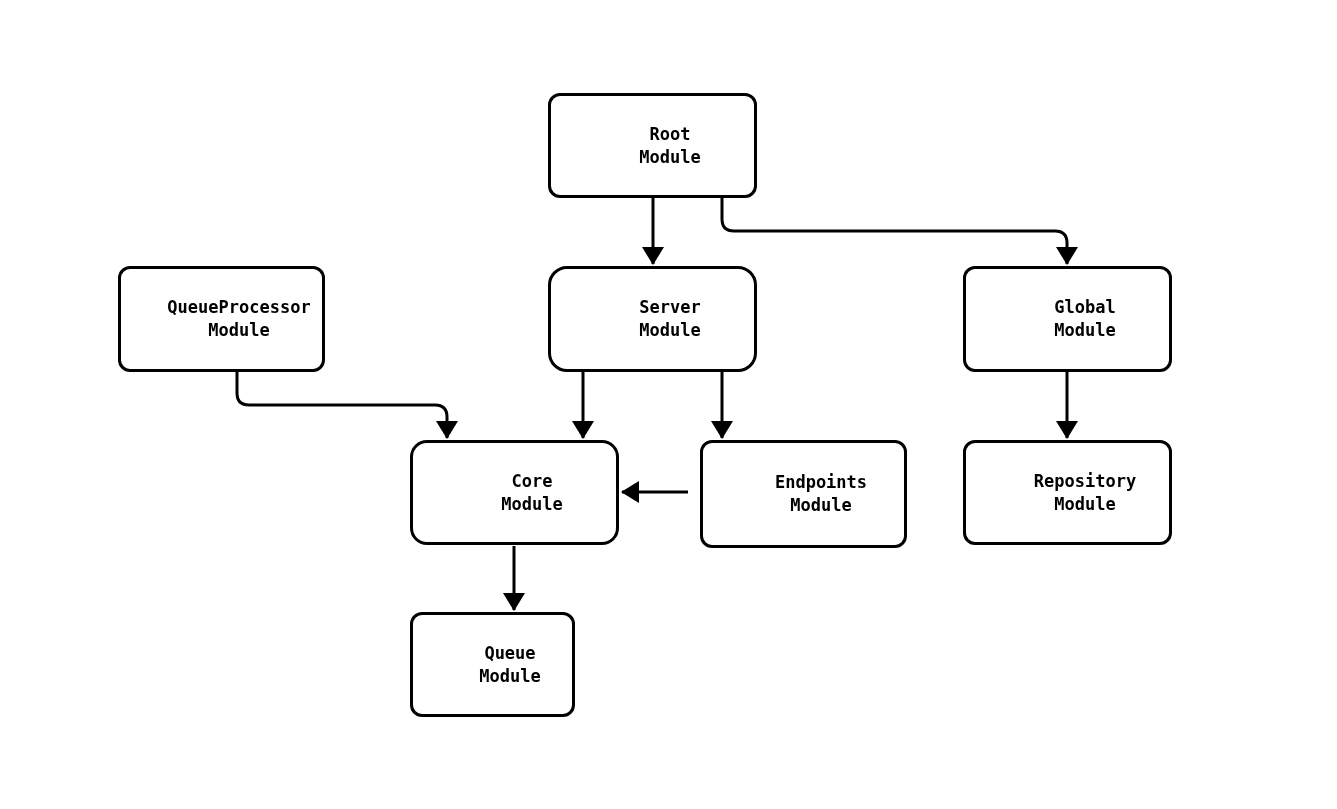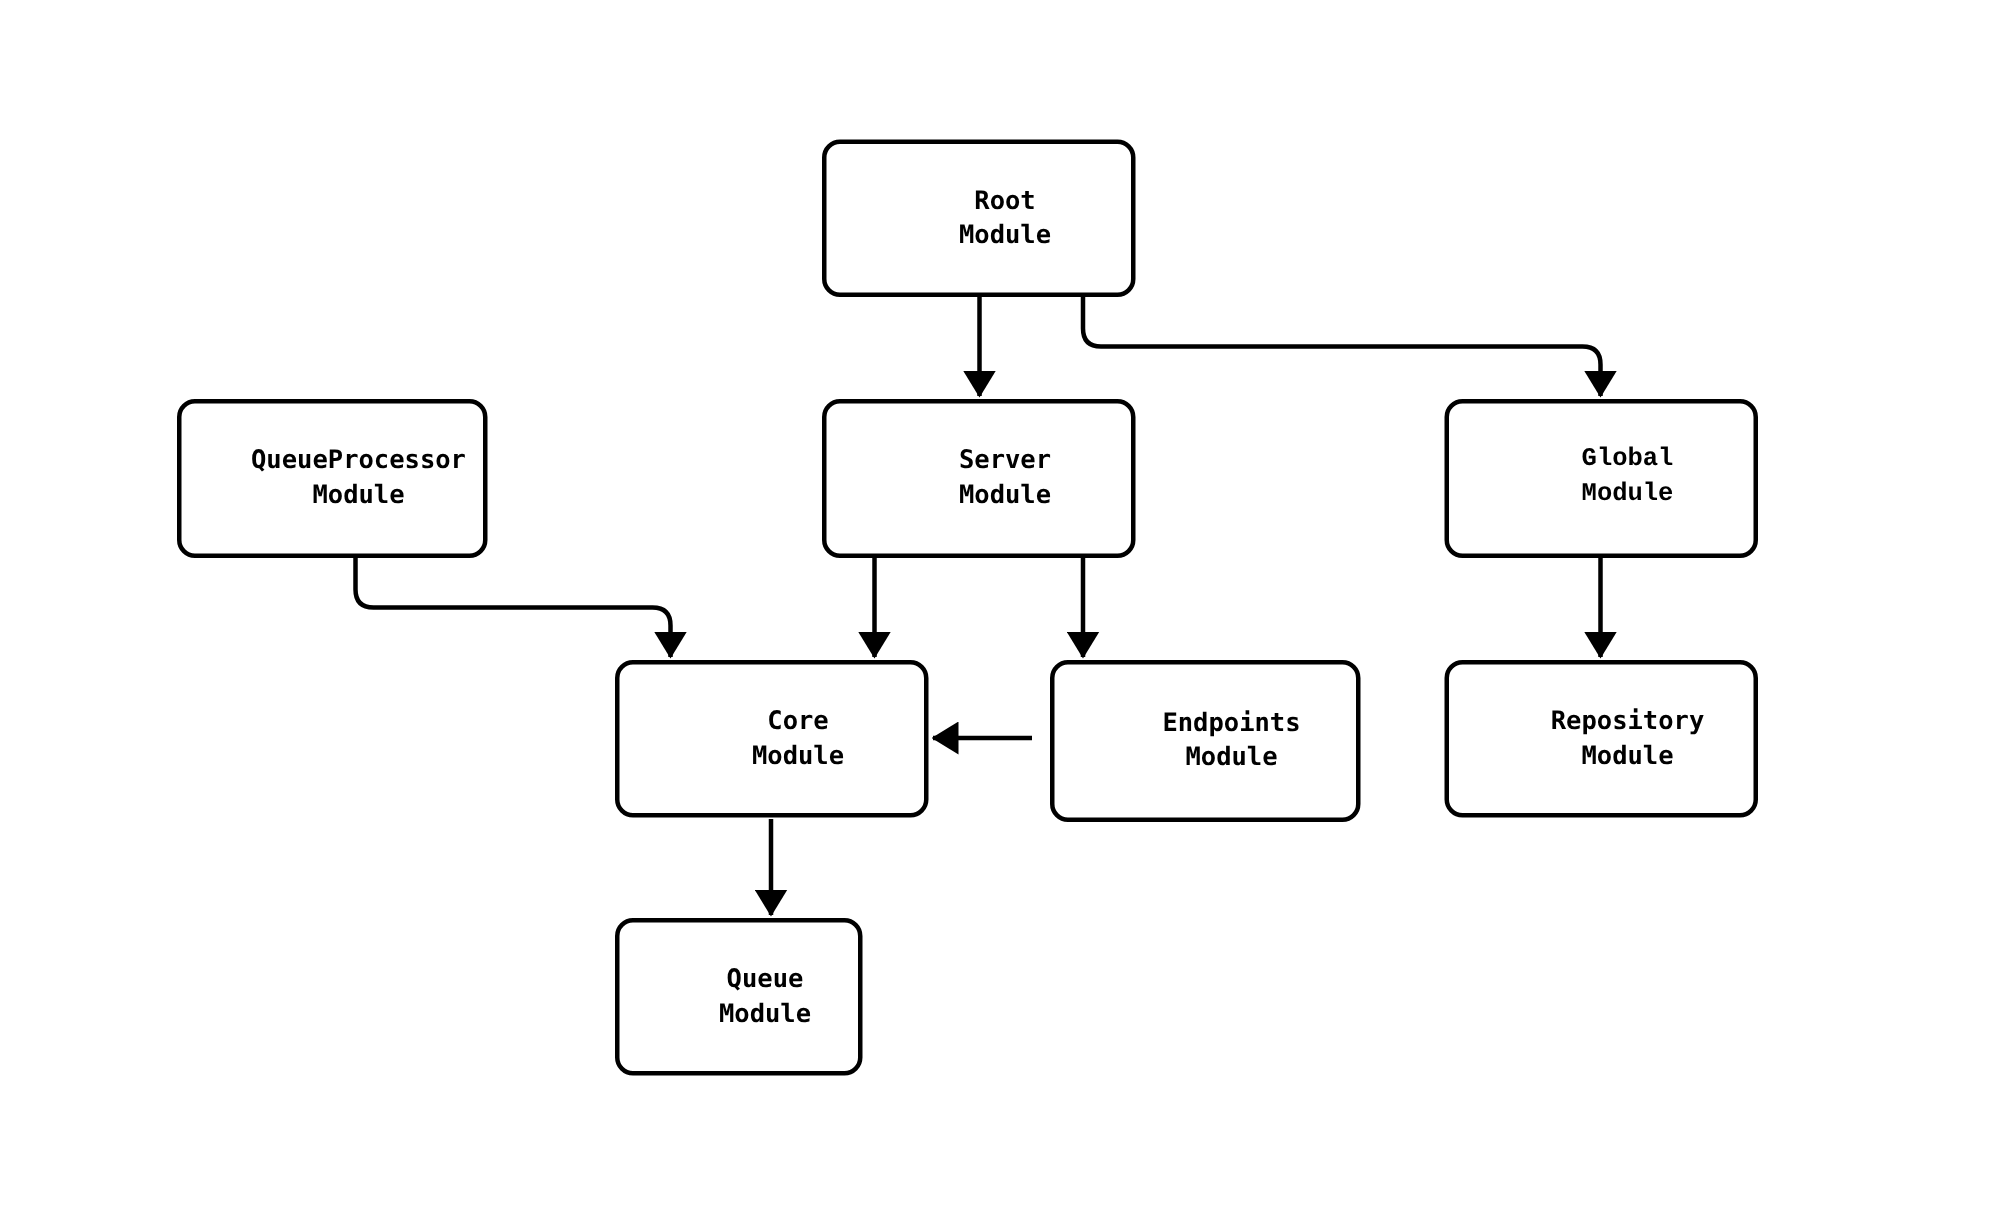--- a/index.html
+++ b/index.html
@@ -33,23 +33,23 @@
     text-align: center;
     font-weight: bold;
     font-size: 17px;
     line-height: 1.35;
     color: #000000;
     white-space: pre-line;
     padding-left: 35px;
   }
   .node-root         { left: 548px; top:  93px; width: 209px; height: 105px; }
   .node-queueproc    { left: 118px; top: 266px; width: 207px; height: 106px; }
-  .node-server       { left: 548px; top: 266px; width: 209px; height: 106px; }
-  .node-global       { left: 963px; top: 266px; width: 209px; height: 106px; font-family: Liberation Mono, monospace; }
-  .node-core         { left: 410px; top: 440px; width: 209px; height: 105px; }
+  .node-server       { left: 548px; top: 266px; width: 209px; height: 106px; border-radius: 19px; }
+  .node-global       { left: 963px; top: 266px; width: 209px; height: 106px; }
+  .node-core         { left: 410px; top: 440px; width: 209px; height: 105px; border-radius: 17px; }
   .node-endpoints    { left: 700px; top: 440px; width: 207px; height: 108px; }
   .node-repository   { left: 963px; top: 440px; width: 209px; height: 105px; }
   .node-queue        { left: 410px; top: 612px; width: 165px; height: 105px; }
 </style>
 </head>
 <body>
 
 <div class="canvas">
 
   <svg class="edges" viewBox="0 0 1337 809" xmlns="http://www.w3.org/2000/svg">

